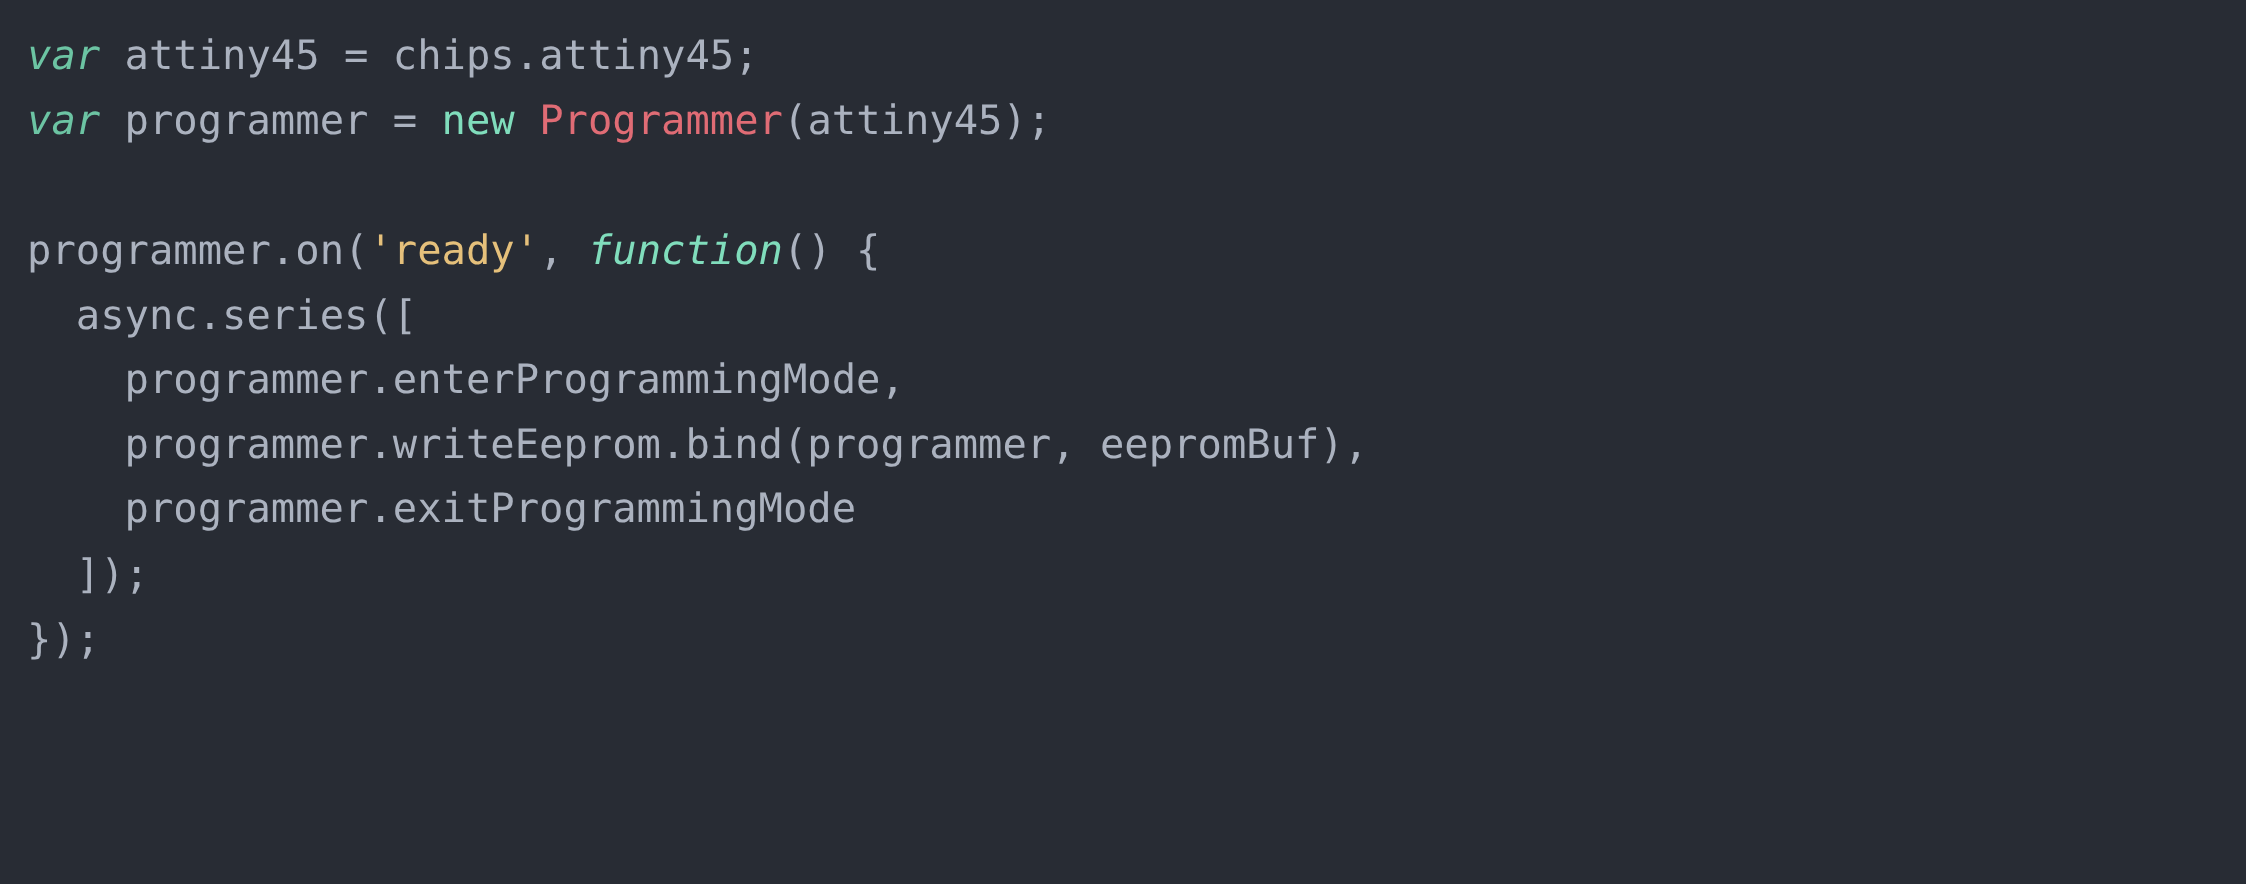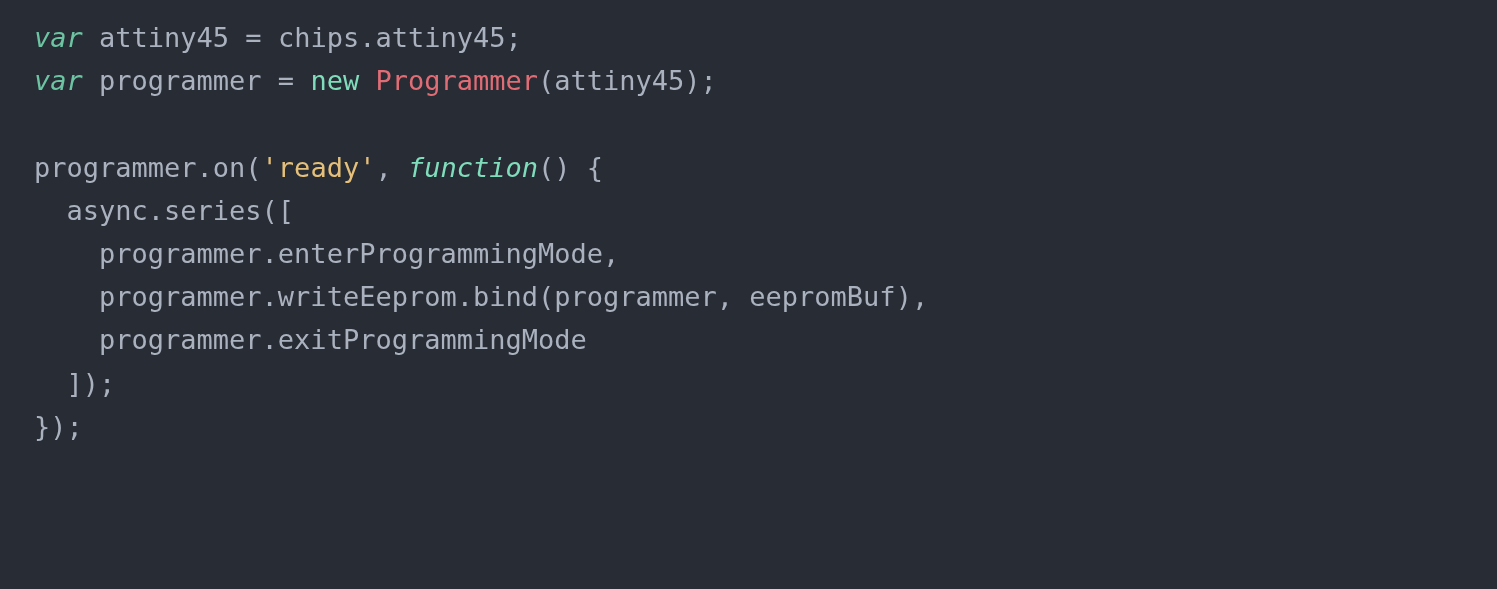--- a/index.html
+++ b/index.html
@@ -5,21 +5,21 @@
   html, body {
     margin: 0;
     padding: 0;
     background: #282c34;
     font-family: "Menlo", "Consolas", "DejaVu Sans Mono", "Courier New", monospace;
     font-size: 27px;
     line-height: 1.6;
     color: #abb2bf;
   }
   .code {
-    padding: 16px 34px;
+    padding: 16px 18px;
     white-space: pre;
   }
   .kw-var { color: #6cc4a3; font-style: italic; }
   .kw-new { color: #80ddbc; }
   .kw-fn  { color: #80ddbc; font-style: italic; }
   .ident  { color: #abb2bf; }
   .op     { color: #abb2bf; }
   .class  { color: #e06c75; }
   .prop   { color: #abb2bf; }
   .str    { color: #e5c07b; }

